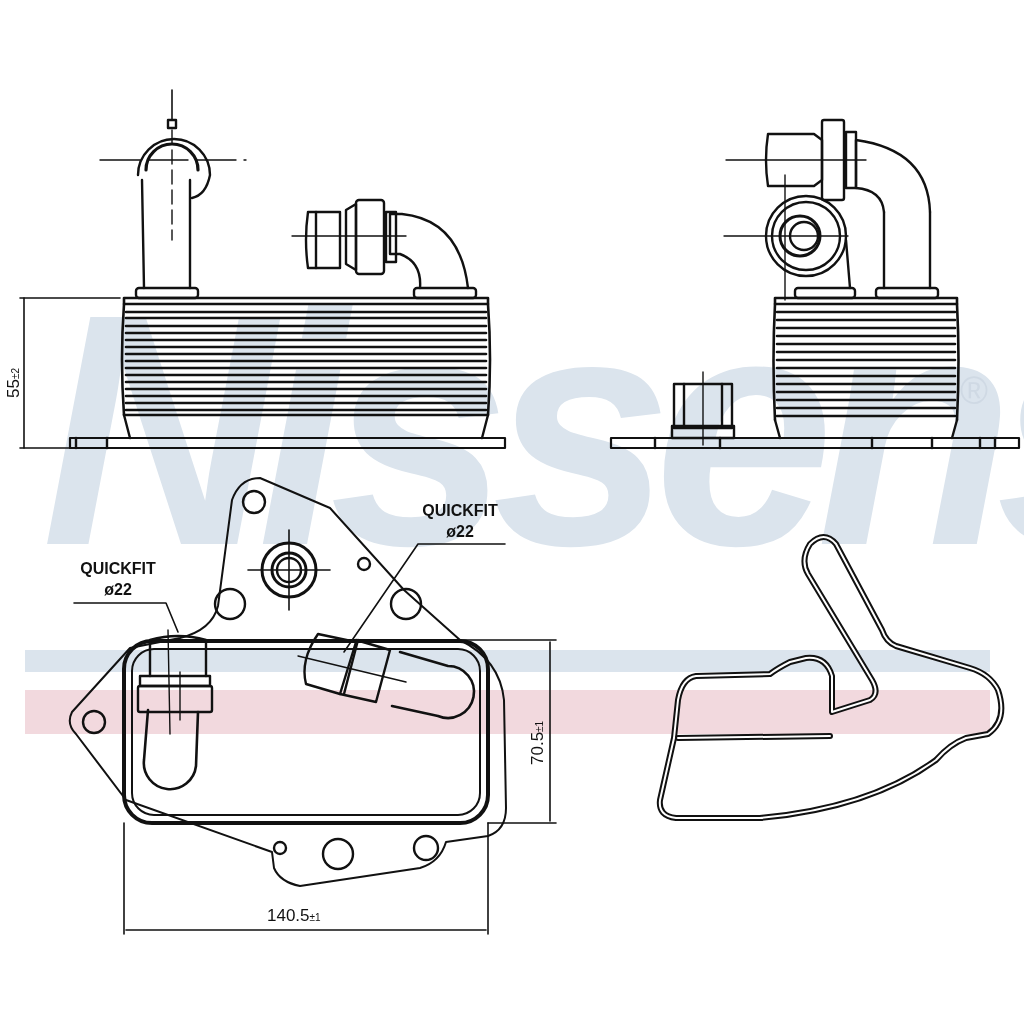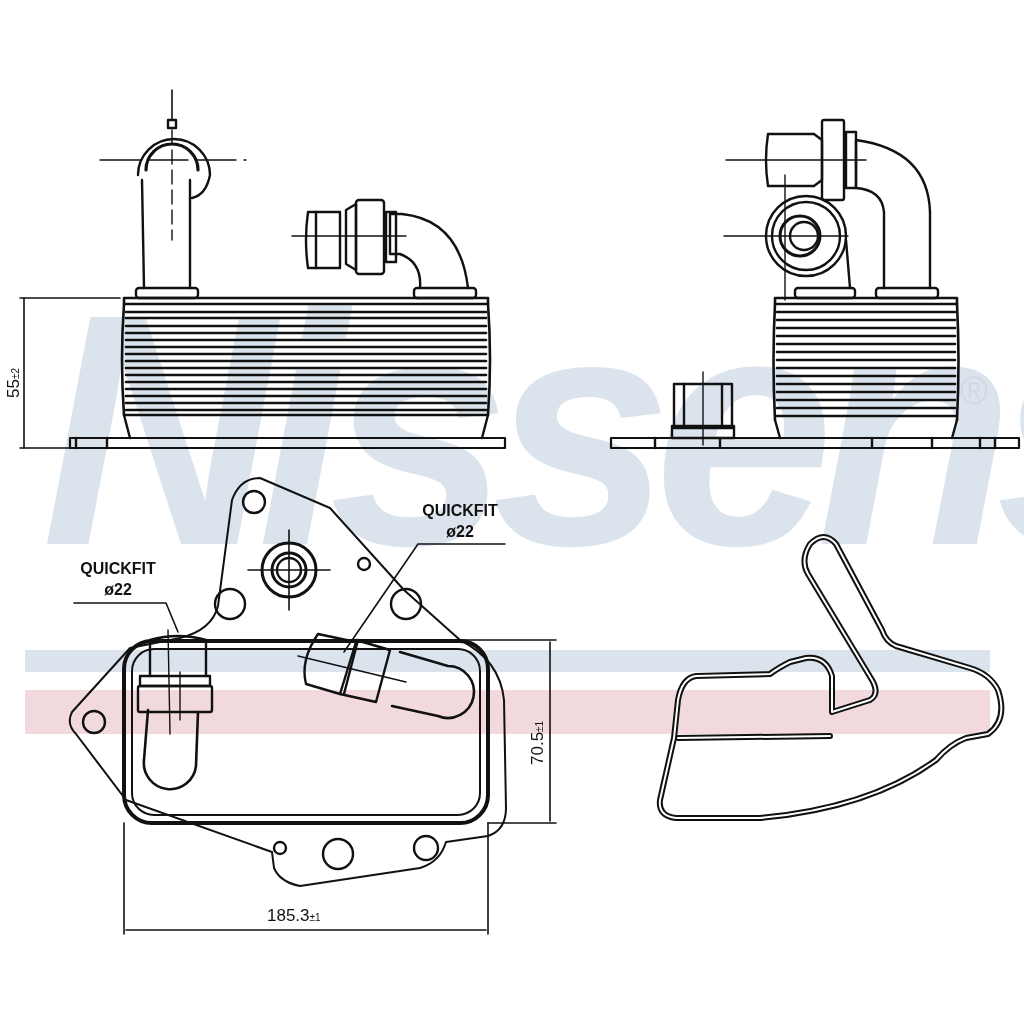--- a/index.html
+++ b/index.html
@@ -201,20 +201,20 @@
 <div class="lbl callout" style="left:72px;top:558px;width:92px;">
   <div>QUICKFIT</div>
   <div>ø22</div>
 </div>
 <div class="lbl callout" style="left:414px;top:500px;width:92px;">
   <div>QUICKFIT</div>
   <div>ø22</div>
 </div>
 
 <div class="lbl dim" style="left:267px;top:906px;">
-  <span>185.3</span><span class="tol">±1</span>
+  <span>140.5</span><span class="tol">±1</span>
 </div>
 <div class="lbl dim vert" style="left:4px;top:398px;">
   <span>55</span><span class="tol">±2</span>
 </div>
 <div class="lbl dim vert" style="left:528px;top:765px;">
   <span>70.5</span><span class="tol">±1</span>
 </div>
 
 </body></html>

